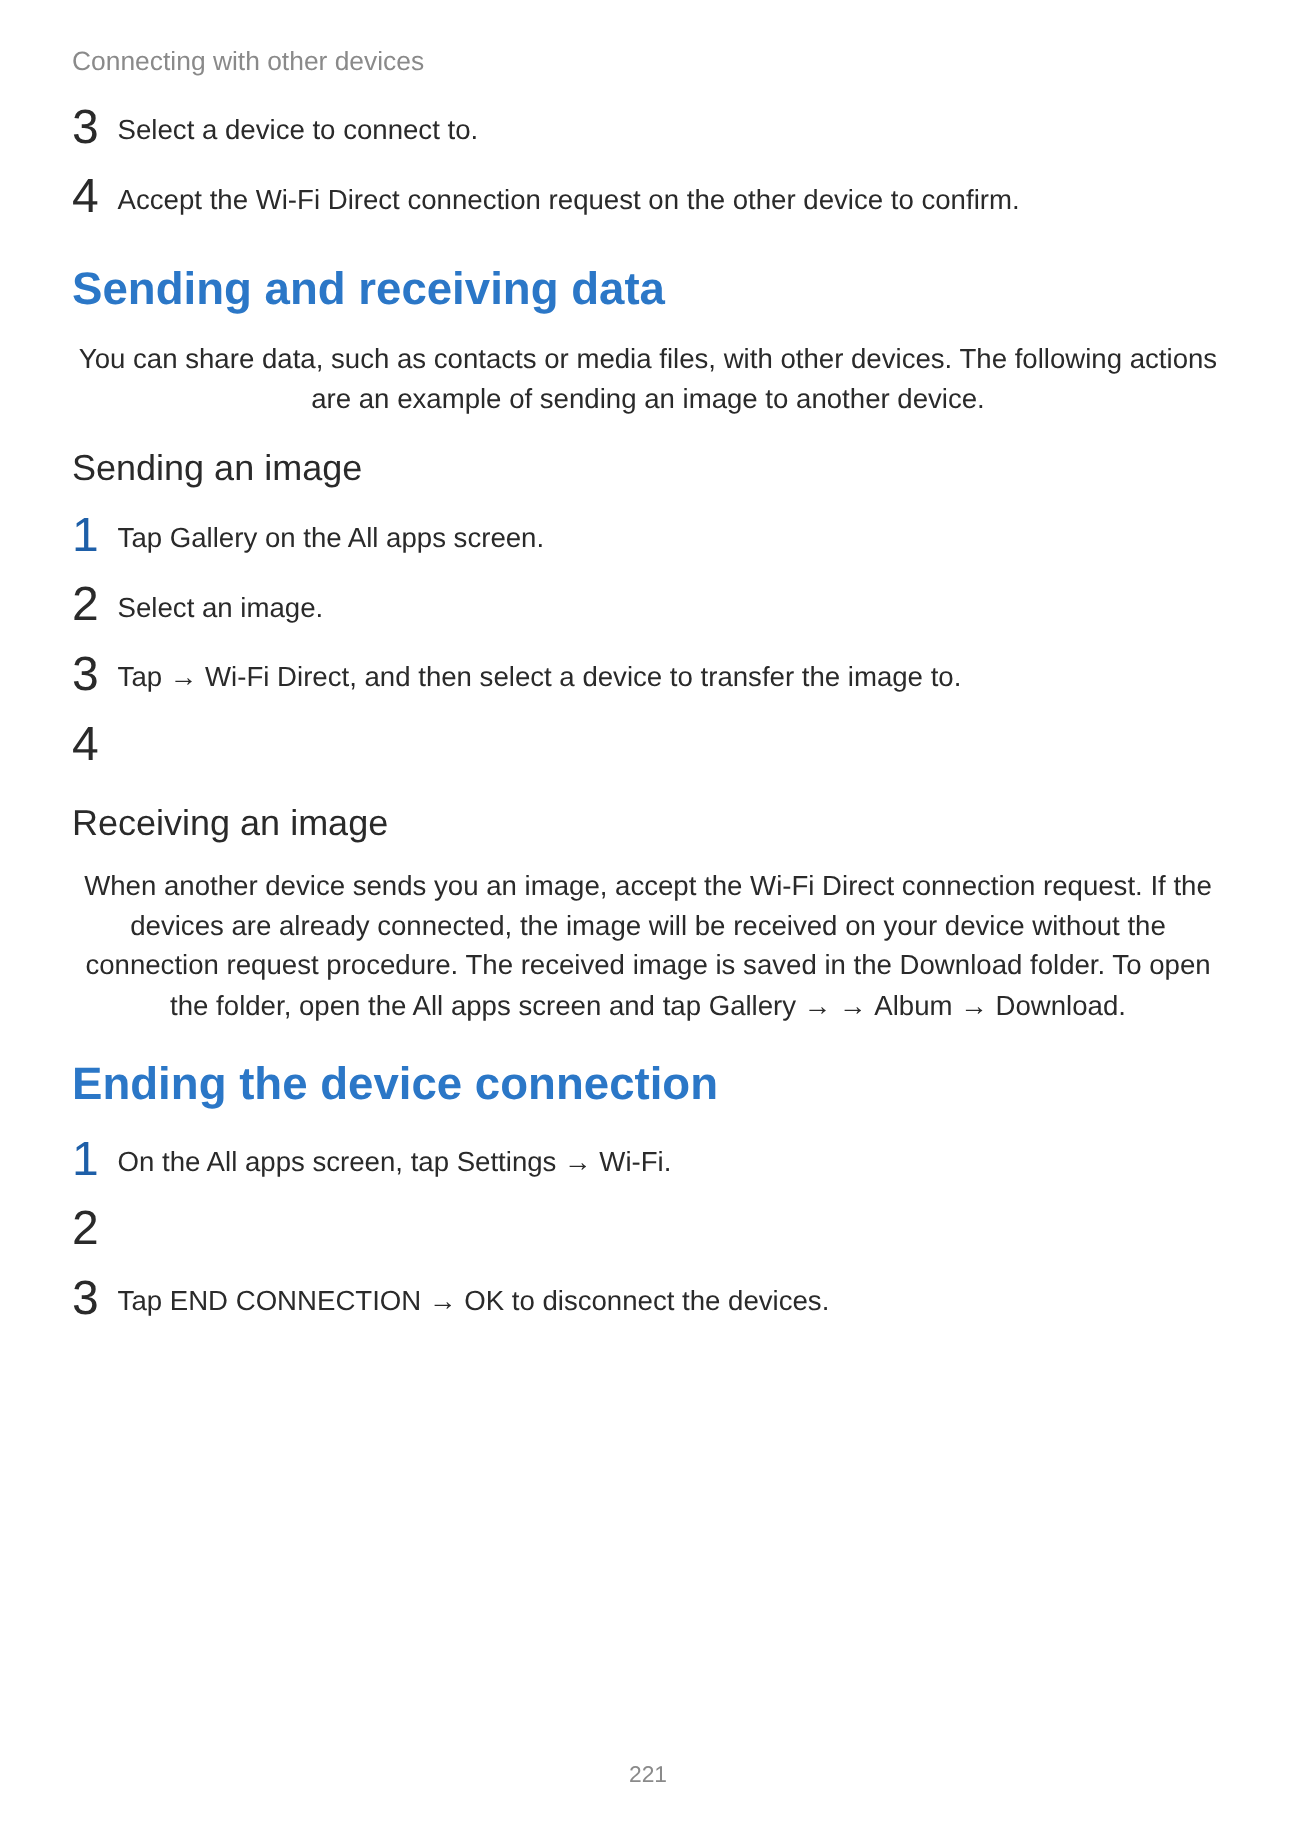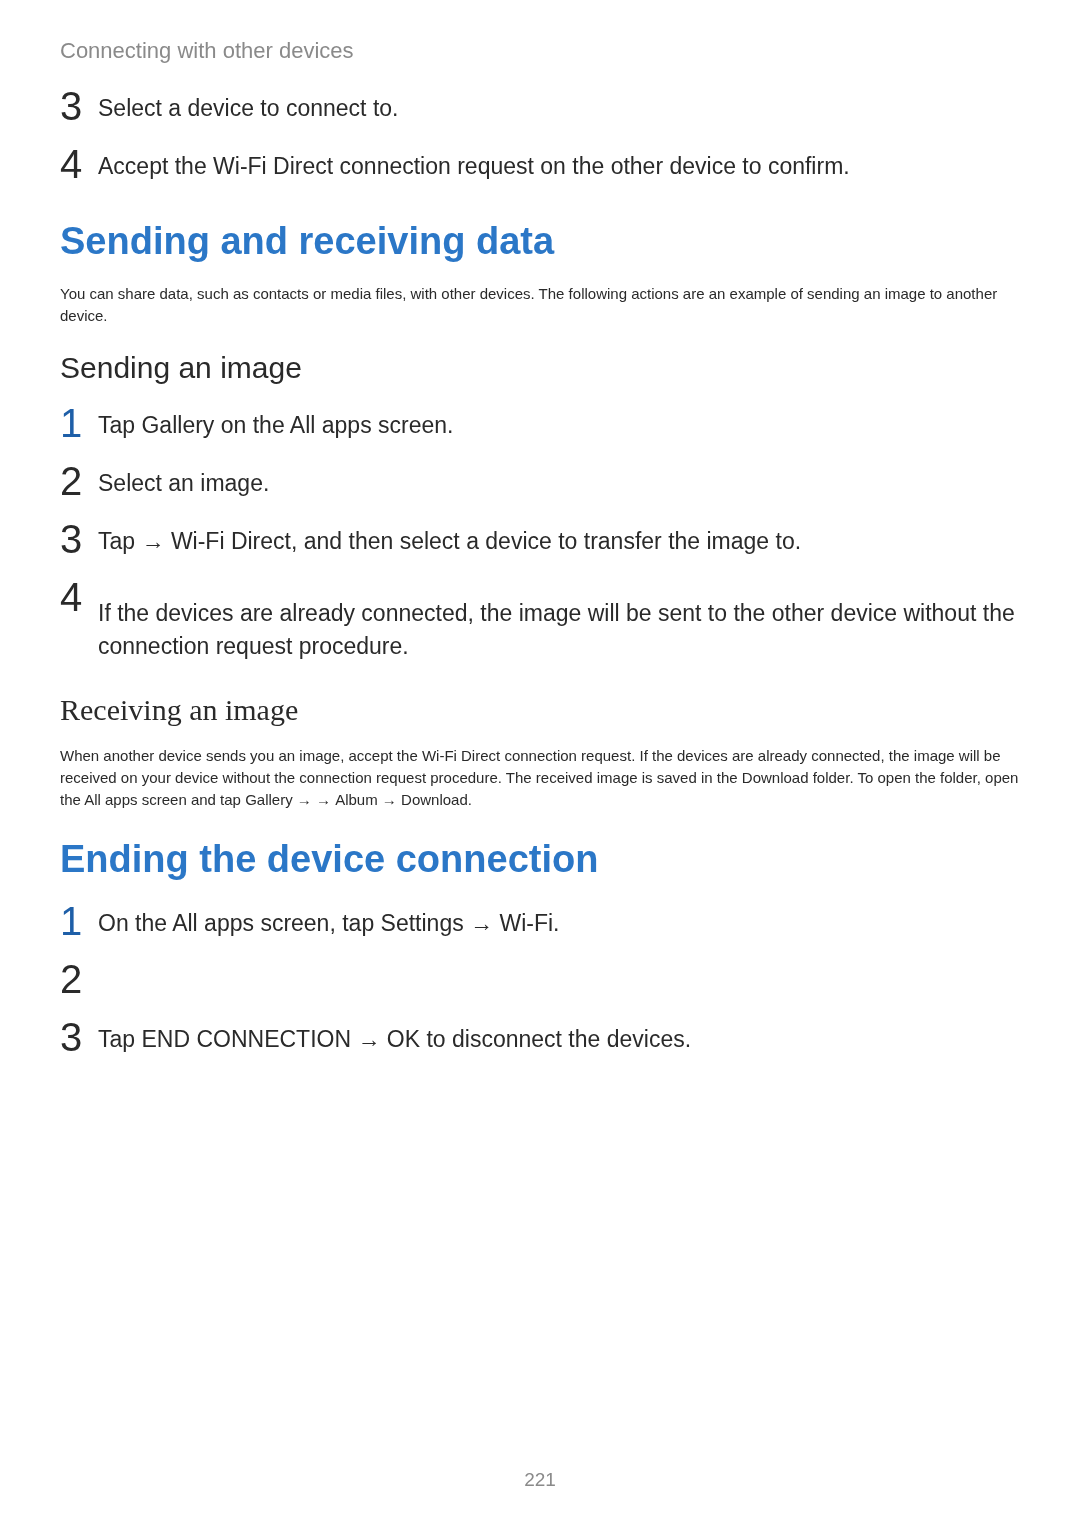--- a/index.html
+++ b/index.html
@@ -51,23 +51,24 @@
     }
     .section-h2 {
       color: #2b77c7;
       font-size: 38px;
       font-weight: 700;
       margin-top: 36px;
       margin-bottom: 20px;
       font-stretch: condensed;
     }
     .body-p {
-      font-size: 15px;
+      font-size: 23px;
       line-height: 1.45;
       margin-bottom: 18px;
+      text-align: center;
     }
     .section-h3 {
       font-size: 30px;
       font-weight: 400;
       margin-top: 24px;
       margin-bottom: 18px;
       font-stretch: condensed;
     }
     .page-number {
       position: absolute;
@@ -121,25 +122,24 @@
 <div class="step-row">
   <div class="step-num">3</div>
   <div class="step-body">
     <span>Tap </span><span> → </span><span class="bold-inline">Wi-Fi Direct</span><span>, and then select a device to transfer the image to.</span>
   </div>
 </div>
 
 <div class="step-row">
   <div class="step-num">4</div>
   <div class="step-body">
-    <div class="step-sub">If the devices are already connected, the image will be sent to the other device without the connection request procedure.</div>
   </div>
 </div>
 
-<h3 class="section-h3" style="margin-top:30px;font-family:Liberation Serif, serif;">Receiving an image</h3>
+<h3 class="section-h3" style="margin-top:30px;">Receiving an image</h3>
 <p class="body-p">
   <span>When another device sends you an image, accept the Wi-Fi Direct connection request. If the devices are already connected, the image will be received on your device without the connection request procedure. The received image is saved in the </span><span class="bold-inline">Download</span><span> folder. To open the folder, open the All apps screen and tap </span><span class="bold-inline">Gallery</span><span> → </span><span>   </span><span> → </span><span class="bold-inline">Album</span><span> → </span><span class="bold-inline">Download</span><span>.</span>
 </p>
 
 <h2 class="section-h2" style="margin-top:28px;">Ending the device connection</h2>
 
 <div class="step-row">
   <div class="step-num accent-num">1</div>
   <div class="step-body">
     <span>On the All apps screen, tap </span><span class="bold-inline">Settings</span><span> → </span><span class="bold-inline">Wi-Fi</span><span>.</span>

